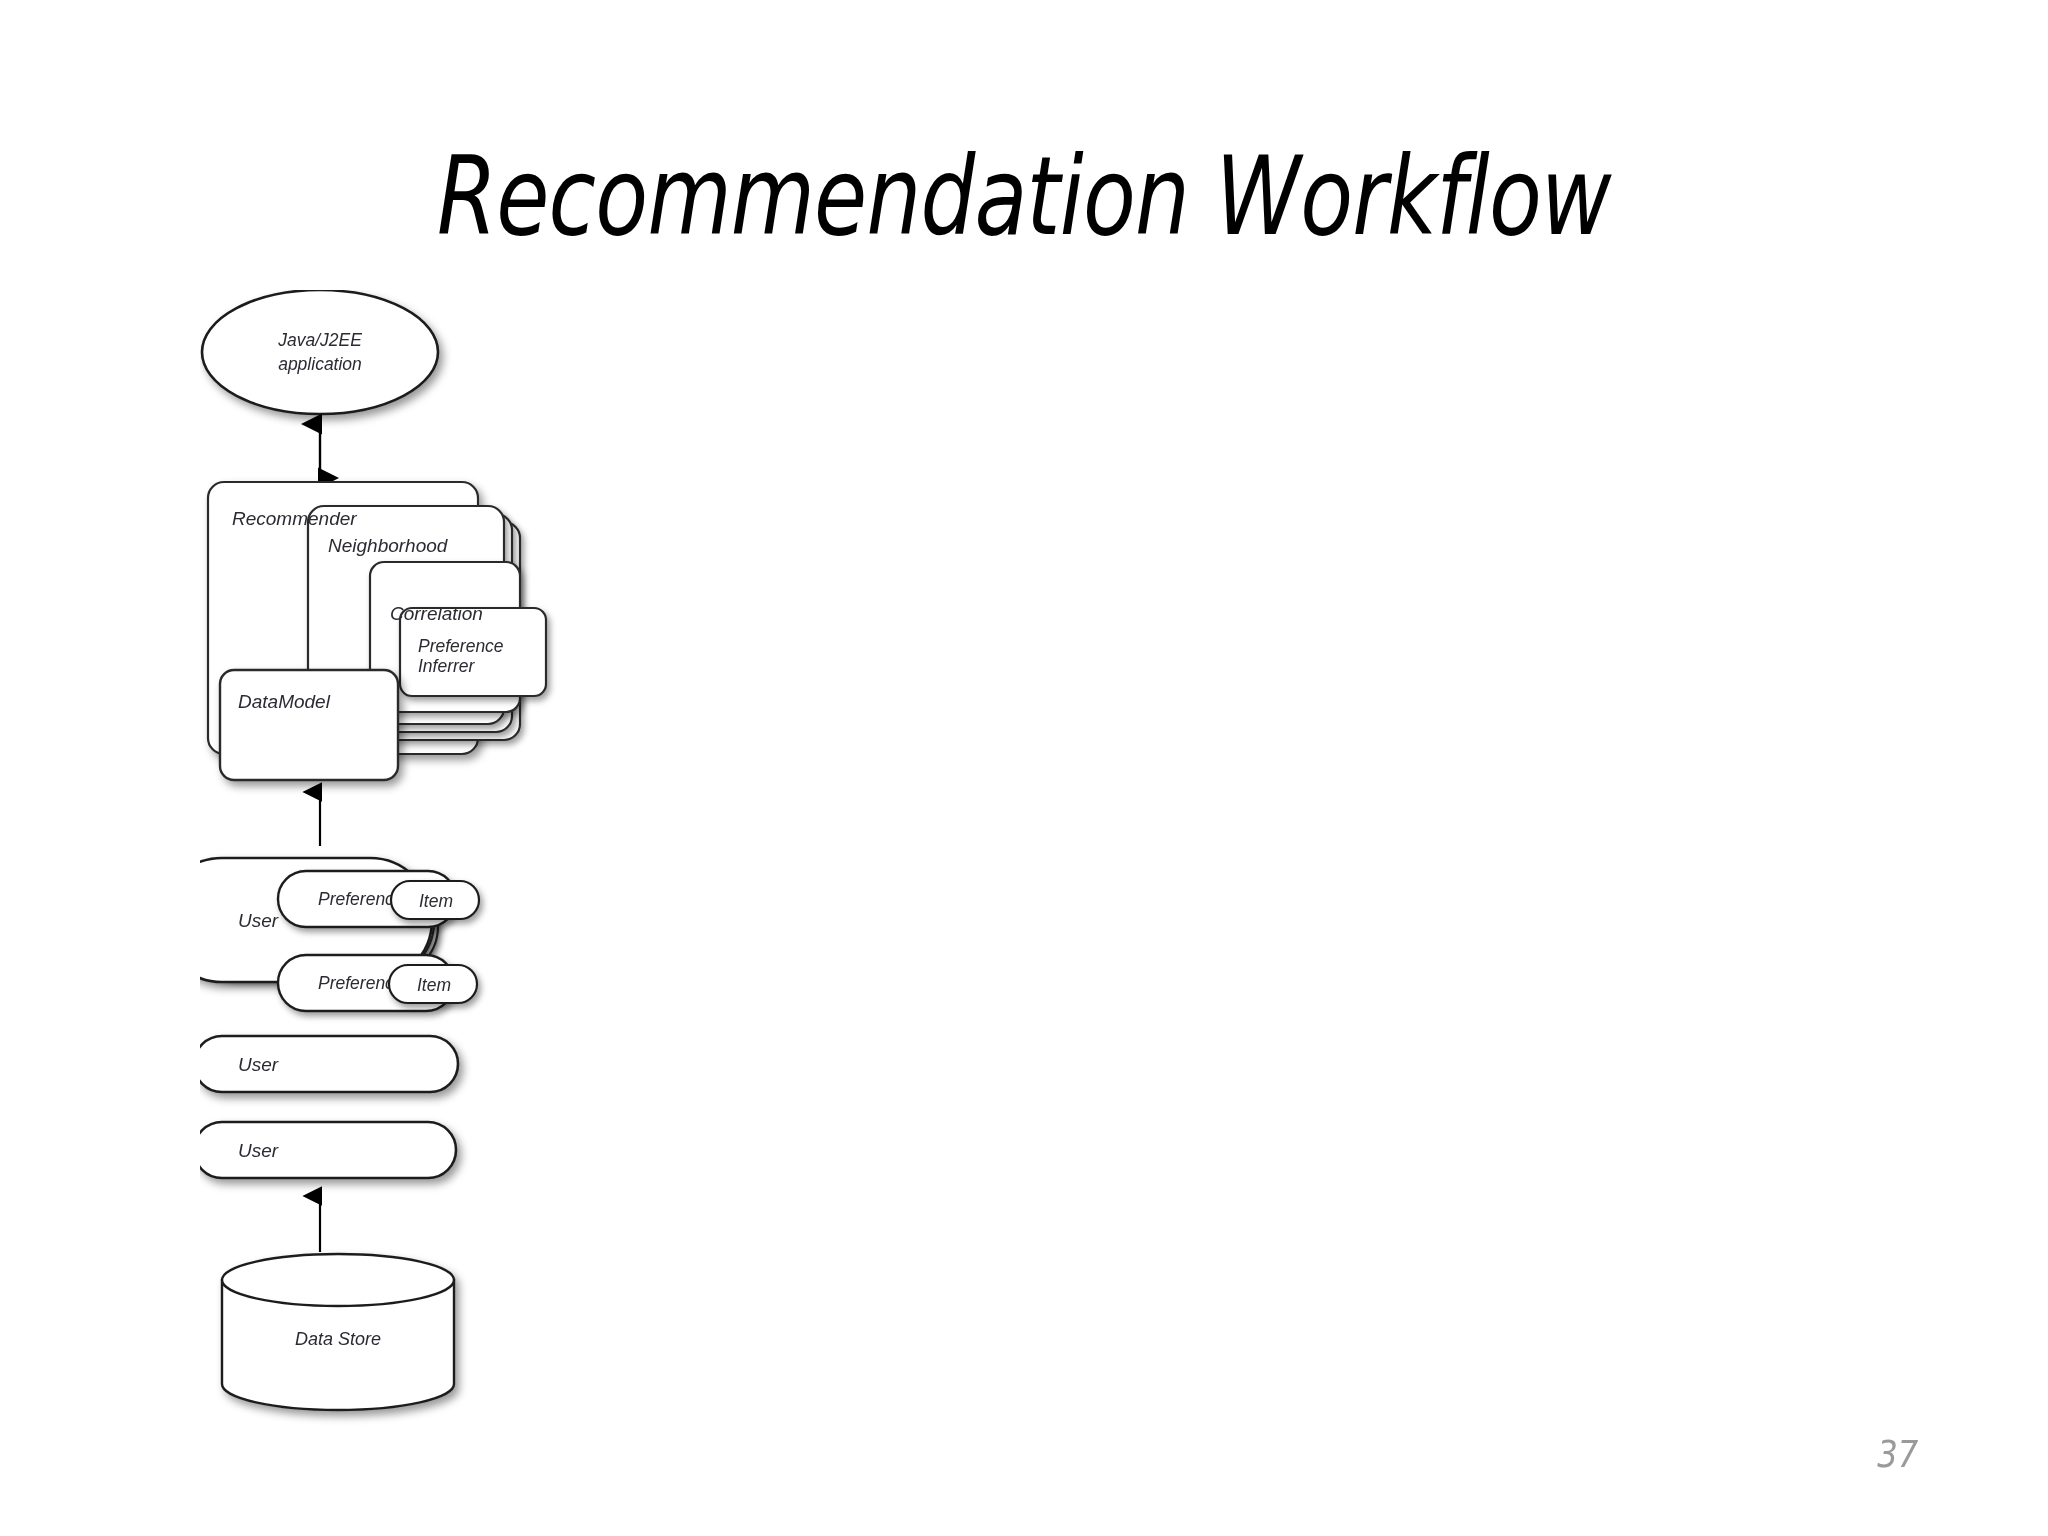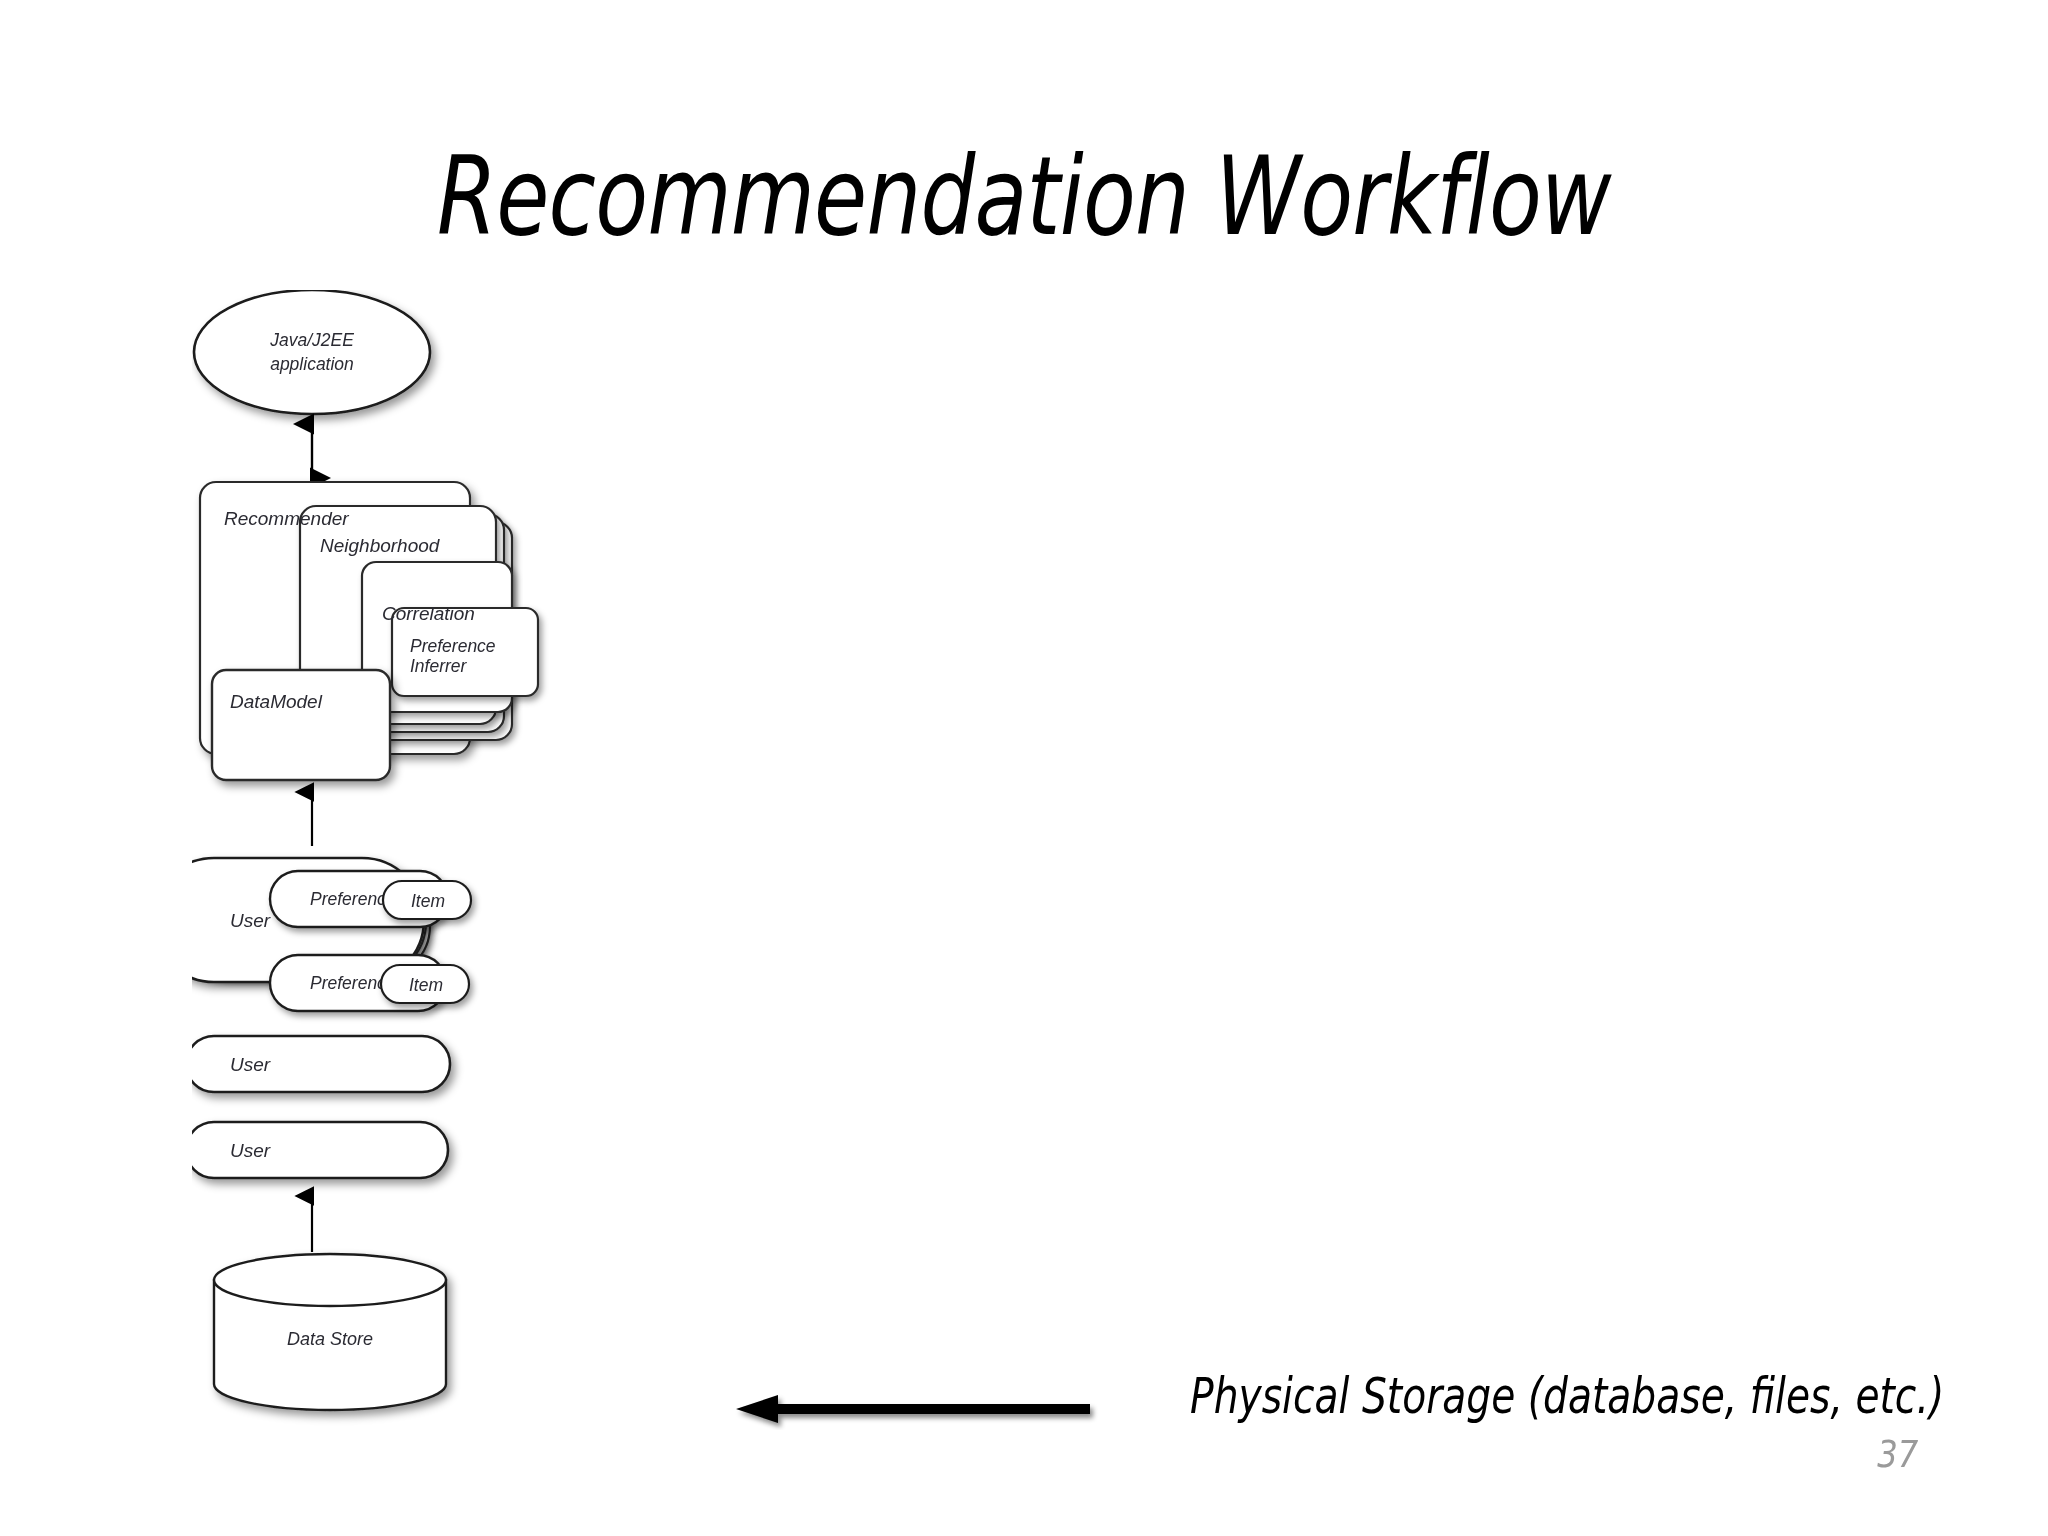--- a/index.html
+++ b/index.html
@@ -34,21 +34,21 @@
     color: #000000;
     letter-spacing: -1px;
     transform: scaleX(0.80);
     transform-origin: 50% 50%;
     white-space: nowrap;
   }
 
   
   #diagram {
     position: absolute;
-    left: 192px;
+    left: 200px;
     top: 290px;
     width: 560px;
     height: 1200px;
   }
   #diagram svg {
     display: block;
   }
 
   
   .dg-label {
@@ -200,33 +200,16 @@
       </g>
 
       <g filter="url(#softshadow)">
         <path d="M 22 990 L 22 1094 A 116 26 0 0 0 254 1094 L 254 990 Z" fill="#ffffff" stroke="#1f1f1f" stroke-width="2.4"></path>
         <ellipse cx="138" cy="990" rx="116" ry="26" fill="#ffffff" stroke="#1f1f1f" stroke-width="2.4"></ellipse>
         <text class="dg-label-ds" x="138" y="1055" text-anchor="middle">Data Store</text>
       </g>
     </svg>
   </div>
 
-  <div id="storage-annotation">
-
-    <div id="storage-arrow-wrap">
-      <svg width="380" height="40" viewBox="0 0 380 40" xmlns="http://www.w3.org/2000/svg">
-        <defs>
-          <filter id="arrShadow" x="-30%" y="-60%" width="180%" height="260%">
-            <feDropShadow dx="3" dy="4" stdDeviation="2.5" flood-color="#000000" flood-opacity="0.45"></feDropShadow>
-          </filter>
-        </defs>
-        <g filter="url(#arrShadow)">
-          <path d="M 360 14 L 48 14 L 48 5 L 6 19 L 48 33 L 48 24 L 360 24 Z" fill="#000000"></path>
-        </g>
-      </svg>
-    </div>
-
-    <div id="storage-caption">Physical Storage (database, files, etc.)</div>
-  </div>
 
   <div id="page-number">37</div>
 
 </div>
 
 </body></html>

